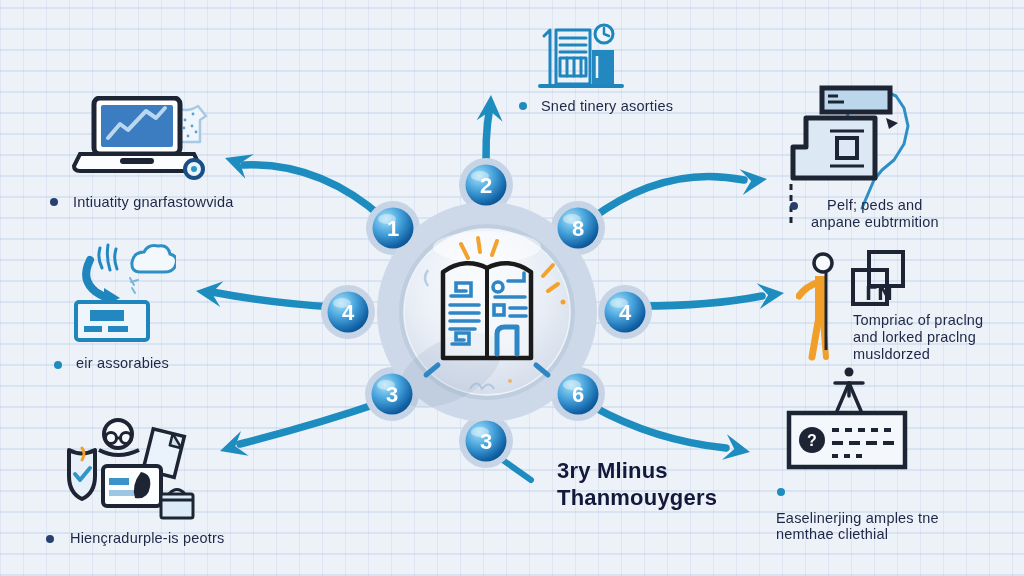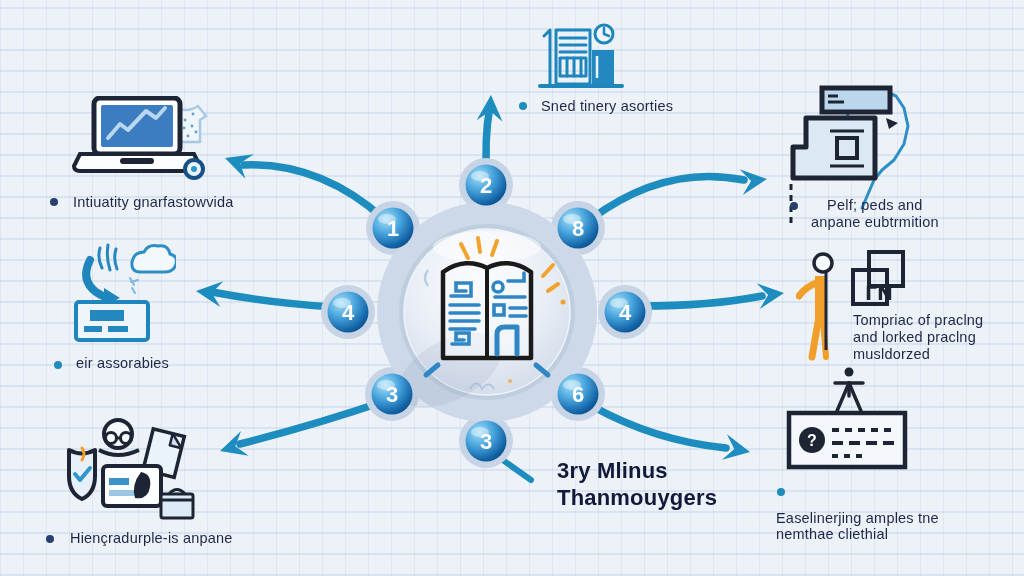--- a/index.html
+++ b/index.html
@@ -332,15 +332,15 @@
       <rect x="56" y="72" width="28" height="6" fill="#9cc6e4"></rect>
       <path d="M88,54 q11,2 9,15 q-2,13 -15,11 q-4,-13 6,-26 z" fill="#1d2433"></path>
     </g>
     <g>
       <rect x="108" y="76" width="32" height="24" rx="2" fill="#dcebf7" stroke="#1d2433" stroke-width="3"></rect>
       <line x1="108" y1="82" x2="140" y2="82" stroke="#1d2433" stroke-width="3"></line>
       <path d="M116,76 q8,-9 16,0" fill="none" stroke="#1d2433" stroke-width="3"></path>
     </g>
   </svg>
   <span class="bullet navy abs" style="left:46px;top:535px;"></span>
-  <div class="label" style="left:70px;top:530px;">Hiençradurple-is anpane</div>
+  <div class="label" style="left:70px;top:530px;">Hiençradurple-is peotrs</div>
 
 </div>
 
 </body></html>

